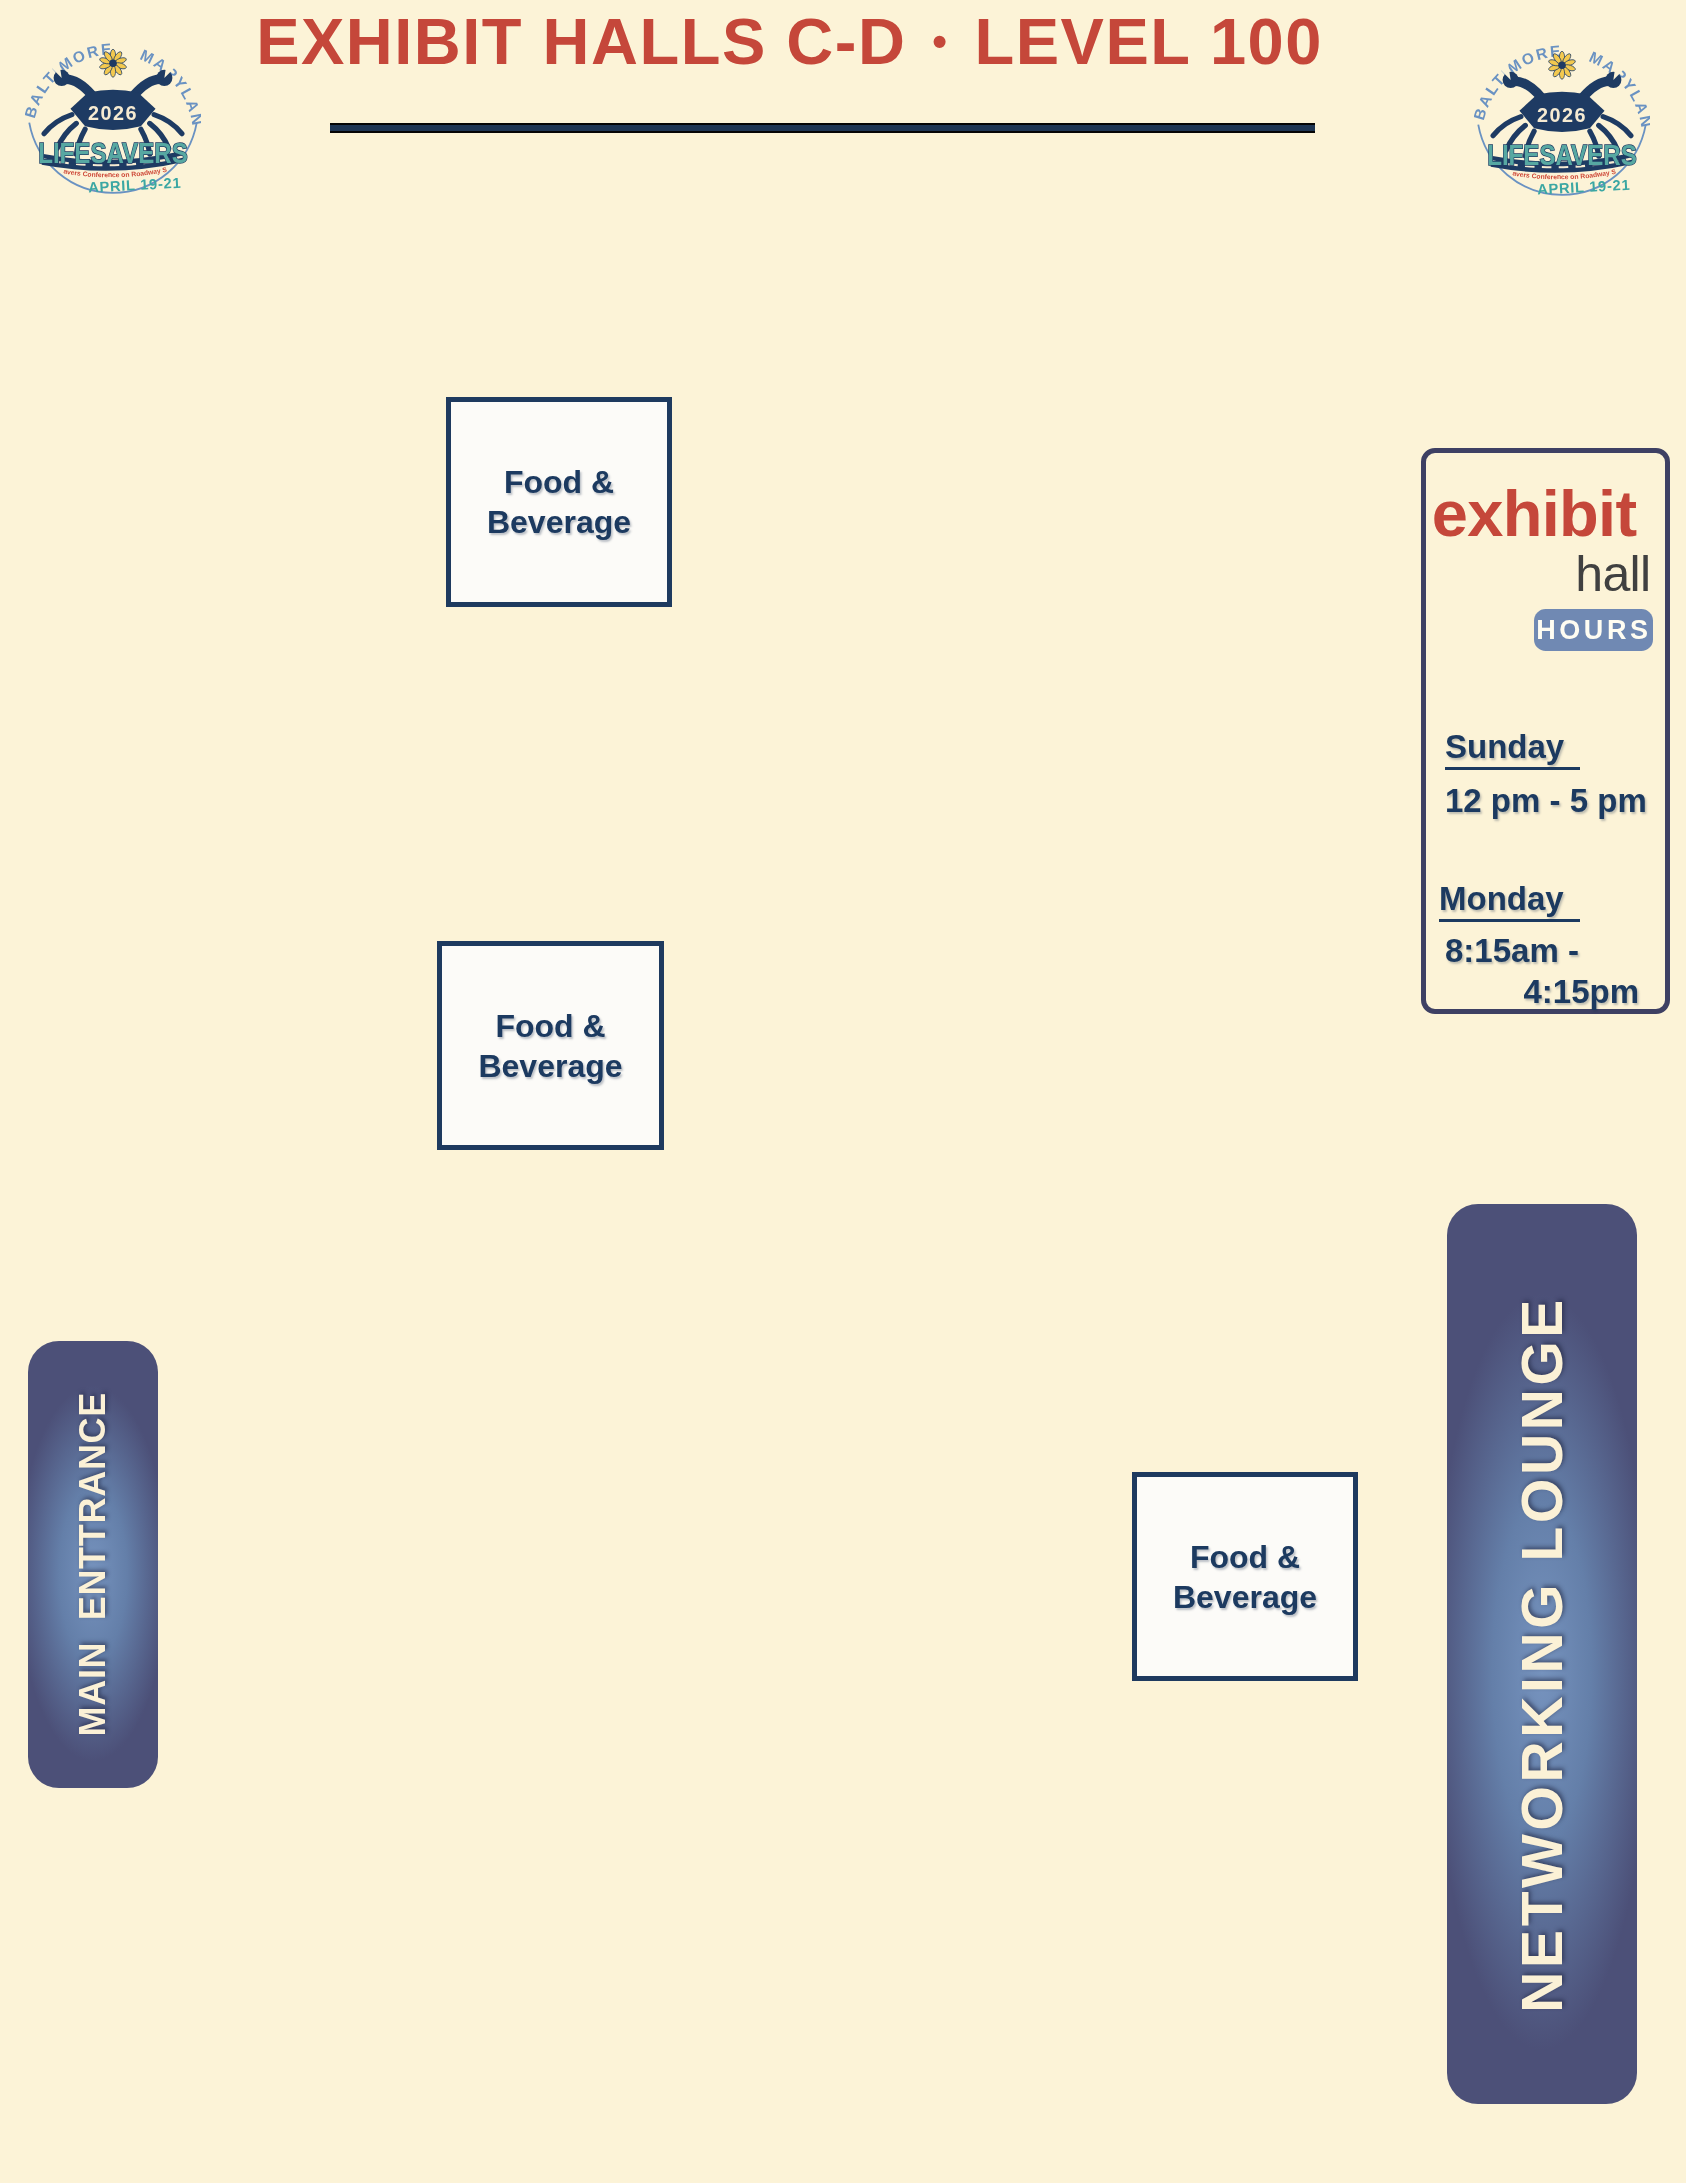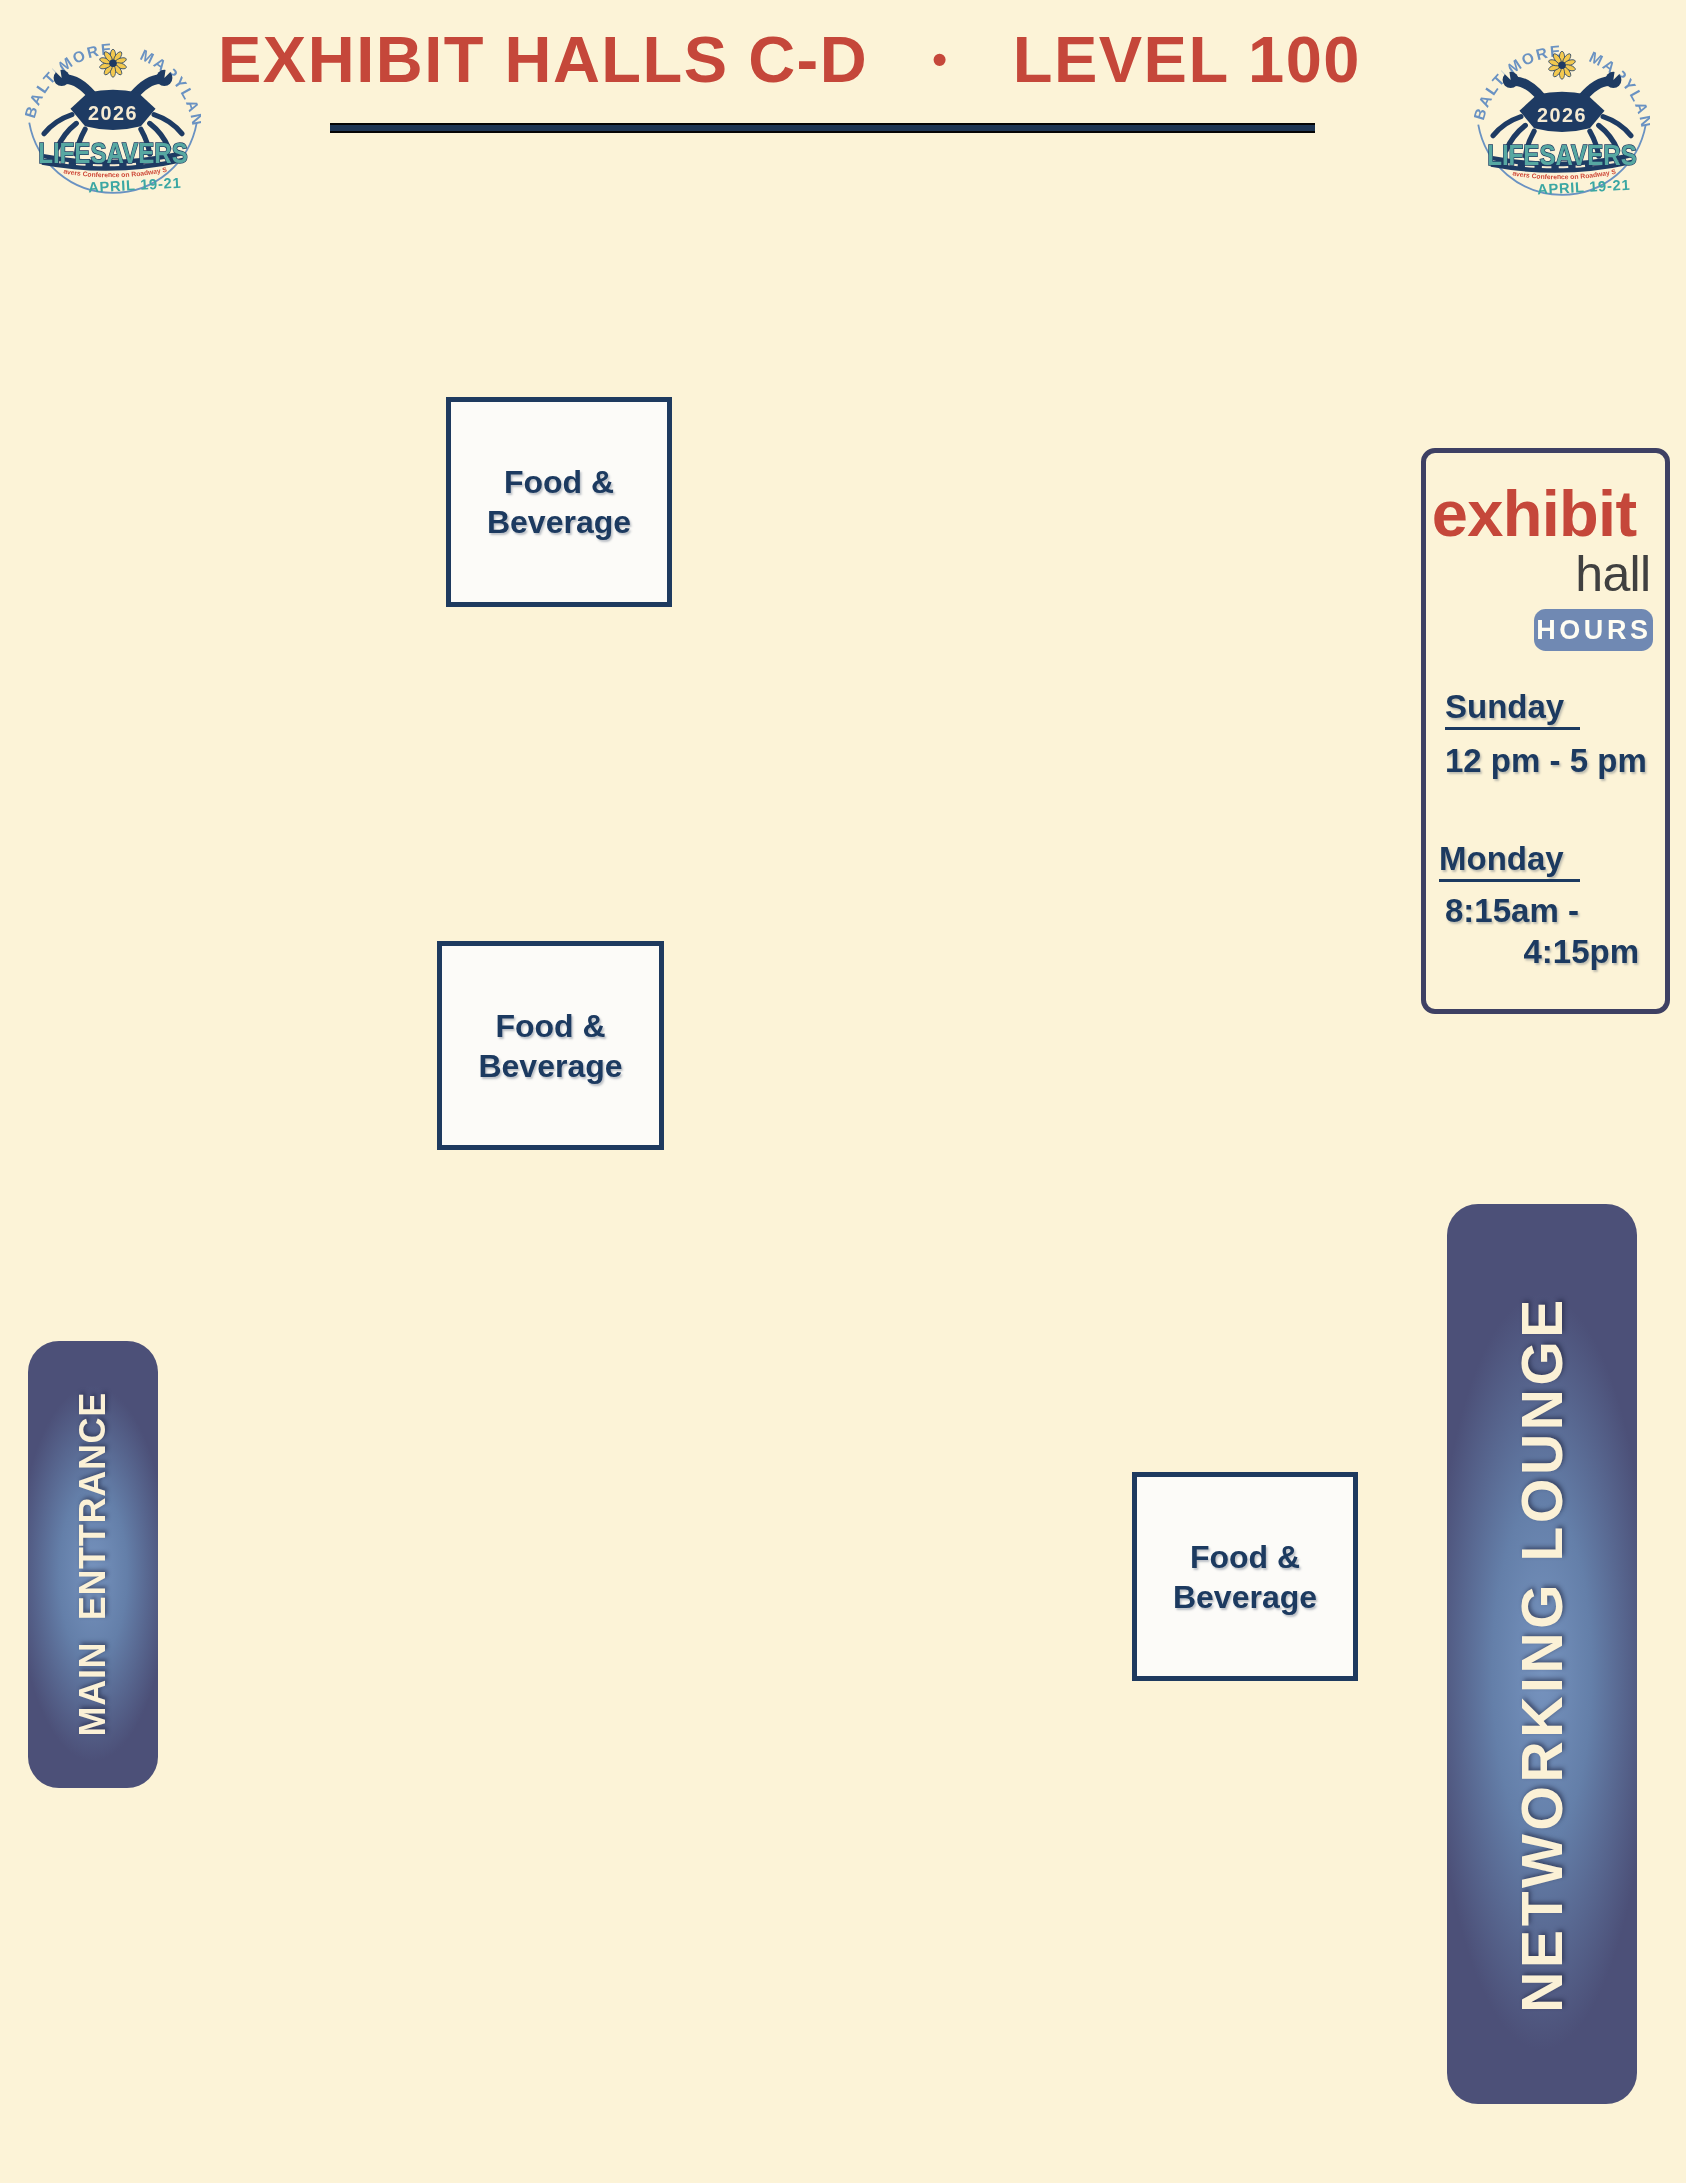--- a/index.html
+++ b/index.html
@@ -5,22 +5,22 @@
   html,body{margin:0;padding:0;}
   .page{
     position:relative;
     width:1687px;height:2183px;
     background:#FCF3D7;
     overflow:hidden;
     font-family:"Liberation Sans", sans-serif;
   }
   
   .title{
-    position:absolute;left:218px;top:22px;width:1143px;
-    display:flex;justify-content:space-between;align-items:baseline;gap:38px;
+    position:absolute;left:218px;top:4px;width:1143px;
+    display:flex;justify-content:center;align-items:baseline;gap:26px;
     font-size:65px;font-weight:bold;color:#C5473A;letter-spacing:1.5px;
     white-space:nowrap;
   }
   .title .bullet{align-self:center;font-size:42px;line-height:1;}
   .divider{
     position:absolute;left:330px;top:123px;width:985px;height:10.2px;
     background:linear-gradient(to bottom,#050505 0 2.2px,#1E3553 2.2px 8px,#050505 8px 10.2px);
   }
   
   .logo{position:absolute;width:176px;height:162px;}
@@ -53,20 +53,21 @@
   }
   .hours .h-badge{
     position:absolute;right:11.6px;top:156px;width:119px;height:42px;
     background:#7089B3;border-radius:11.6px;
     display:flex;align-items:center;justify-content:center;
     color:#FFFDF2;font-weight:bold;font-size:27px;letter-spacing:3.6px;
   }
   .hours .navy{
     position:absolute;color:#1C3A60;font-weight:bold;font-size:33px;
     text-shadow:1.5px 2.2px 2.2px rgba(30,45,75,0.28);
+    margin-top:40px;
   }
   .hours .h-sun{left:19px;top:237px;}
   .hours .h-sun-t{left:19px;top:291px;}
   .hours .h-mon{left:13px;top:389px;}
   .hours .h-mon-t1{left:19px;top:441px;}
   .hours .h-mon-t2{right:26px;top:482px;}
   .hours .u{
     display:inline-block;border-bottom:3.6px solid #1C3A60;
     padding-bottom:3.6px;padding-right:16px;
   }

